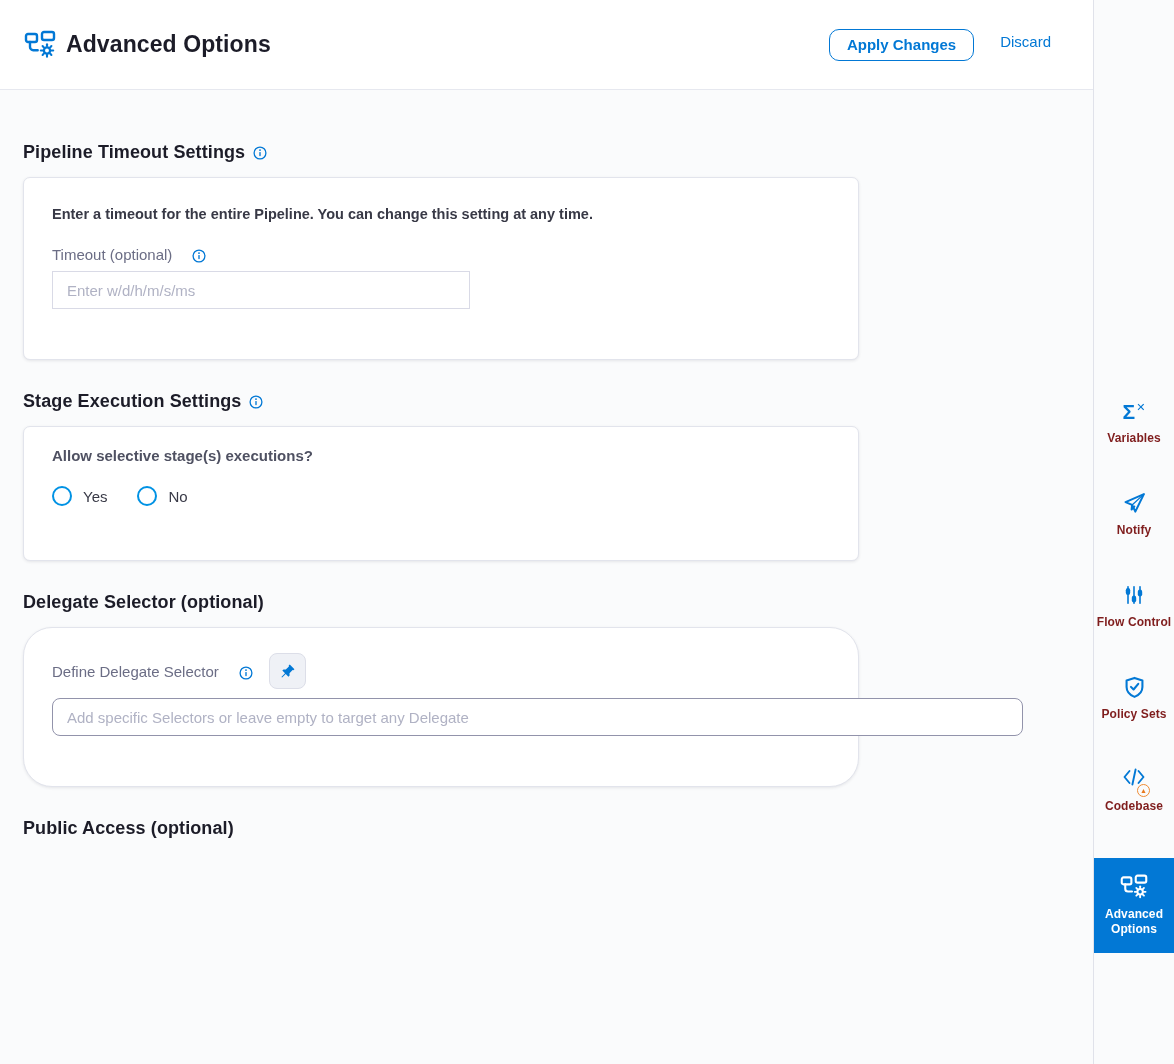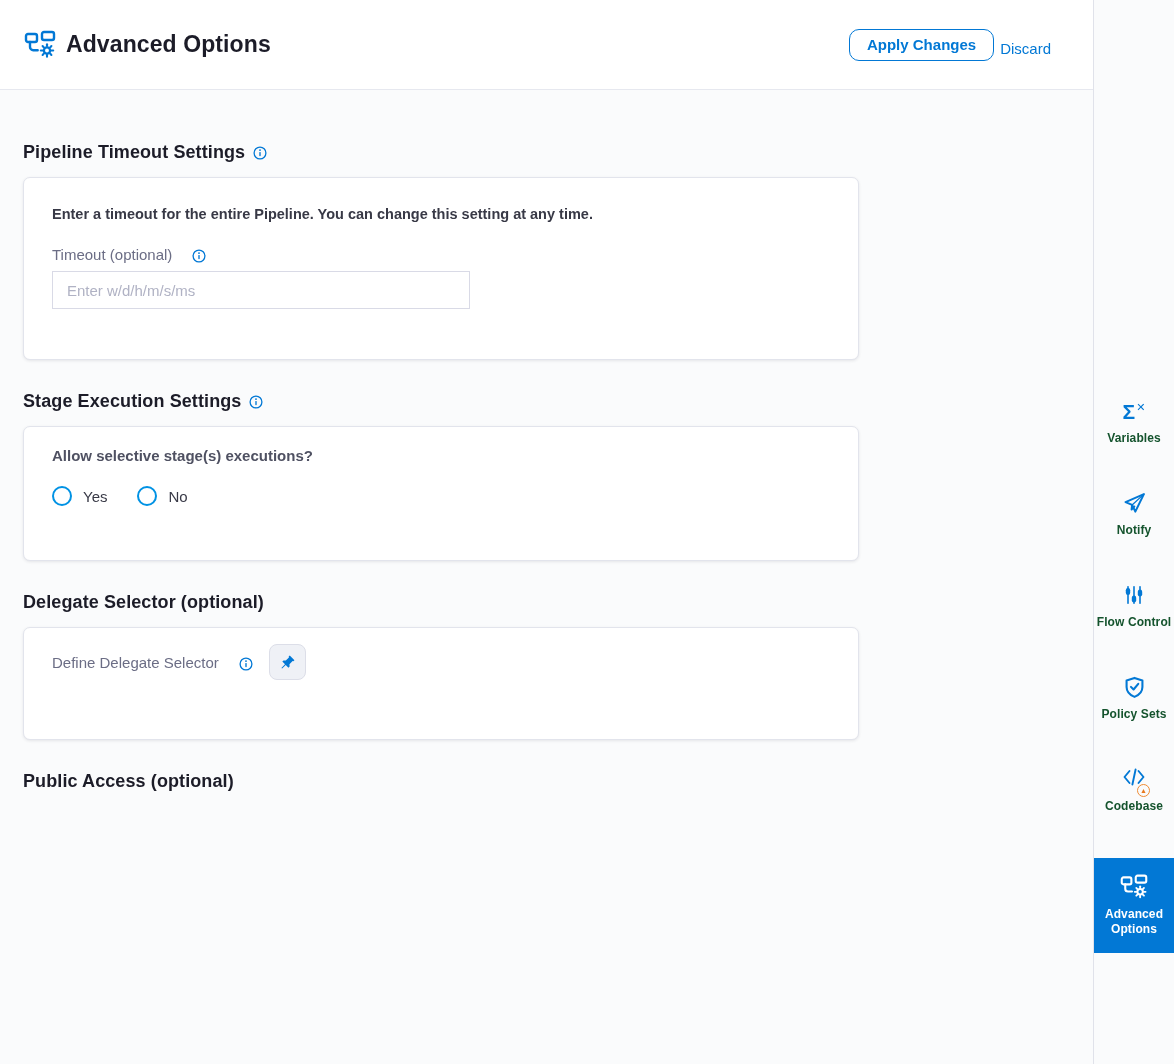--- a/index.html
+++ b/index.html
@@ -15,21 +15,21 @@
 
   
   .main { position:absolute; left:0; top:0; width:1093px; height:1064px; background:#fafbfc; }
 
   .header {
     height:90px; background:#ffffff; border-bottom:1px solid #e6e8ef;
     display:flex; align-items:center; padding:0 36px 0 24px;
   }
   .header .app-icon { width:32px; height:32px; color:#0278d5; flex:0 0 auto; position:relative; }
   .header h1 { font-size:23px; font-weight:700; color:#1c1c28; margin-left:10px; letter-spacing:.1px; }
-  .header-actions { margin-left:auto; display:flex; align-items:flex-end; }
+  .header-actions { margin-left:auto; display:flex; align-items:flex-start; gap:20px; }
   .btn-apply {
     font-family:inherit; font-size:15px; font-weight:700; color:#0278d5;
     background:#ffffff; border:1px solid #0278d5; border-radius:10px;
     padding:6px 17px; height:32px; cursor:pointer; line-height:18px;
   }
   .link-discard {
     font-size:15px; font-weight:400; color:#0278d5; cursor:pointer; background:none; border:none;
     font-family:inherit; padding:4px 6px;
   }
 
@@ -42,21 +42,21 @@
   }
   .section-heading.first { margin-top:52px; }
 
   .card {
     width:836px; background:#ffffff;
     border:1px solid #e2e4ec; border-radius:7px;
     box-shadow:0 1px 3px rgba(40,41,61,0.10);
   }
   .card.timeout   { padding:28px 28px 50px; }
   .card.stages    { padding:20px 28px 54px; }
-  .card.delegate  { padding:16px 28px 50px; }
+  .card.delegate  { padding:25px 28px 50px;border-radius:29px; }
   .card.public    { padding:30px 28px 48px; }
 
   .card-desc { font-size:14.5px; font-weight:600; color:#383946; }
   .field-label {
     display:flex; align-items:flex-end; gap:20px;
     font-size:15px; color:#6b6d85; margin:24px 0 8px;
   }
   .field-label.no-top { margin-top:0; }
 
   .text-input {
@@ -103,21 +103,21 @@
     background:#fafbfc; border-left:1px solid #e0e2ea;
     display:flex; flex-direction:column; align-items:stretch;
     padding-top:398px;
   }
   .side-item {
     display:flex; flex-direction:column; align-items:center;
     margin-bottom:44px; cursor:pointer; padding:0 2px;
   }
   .side-item .s-icon { height:26px; display:flex; align-items:center; justify-content:center; color:#0278d5; }
   .side-item .s-label {
-    margin-top:7px; font-size:12px; font-weight:700; color:#14532d;
+    margin-top:7px; font-size:12px; font-weight:700; color:#7f1d1d;
     text-align:center; line-height:15px; letter-spacing:.1px;
   }
   .side-item.active {
     background:#0278d5; margin:0; padding:16px 2px; margin-bottom:0;
   }
   .side-item.active .s-icon { color:#ffffff; }
   .side-item.active .s-label { color:#ffffff; }
 
   .sigma { font-size:21px; font-weight:700; color:#0278d5; line-height:1; }
   .sigma sup { font-size:11px; font-weight:700; vertical-align:super; margin-left:1px; }
@@ -235,20 +235,21 @@
             </span>
           </div>
           <button class="pin-btn">
             <span style="display:flex">
               <svg width="17" height="17" viewBox="0 0 24 24" fill="currentColor">
                 <path d="M15.2 2.2 21.8 8.8 20.3 10.3 19.2 10 14.8 14.4 15 17.6 13.3 19.3 9.5 15.5 4.4 20.6 3.4 19.6 8.5 14.5 4.7 10.7 6.4 9 9.6 9.2 14 4.8 13.7 3.7 Z"></path>
               </svg>
             </span>
           </button>
         </div>
+        <input class="text-input input-delegate" type="text" placeholder="Add specific Selectors or leave empty to target any Delegate" style="">
       </div>
 
       <div class="section-heading">
         <span>Public Access (optional)</span>
       </div>
 
     </div>
   </div>
 
   <div class="sidebar">

